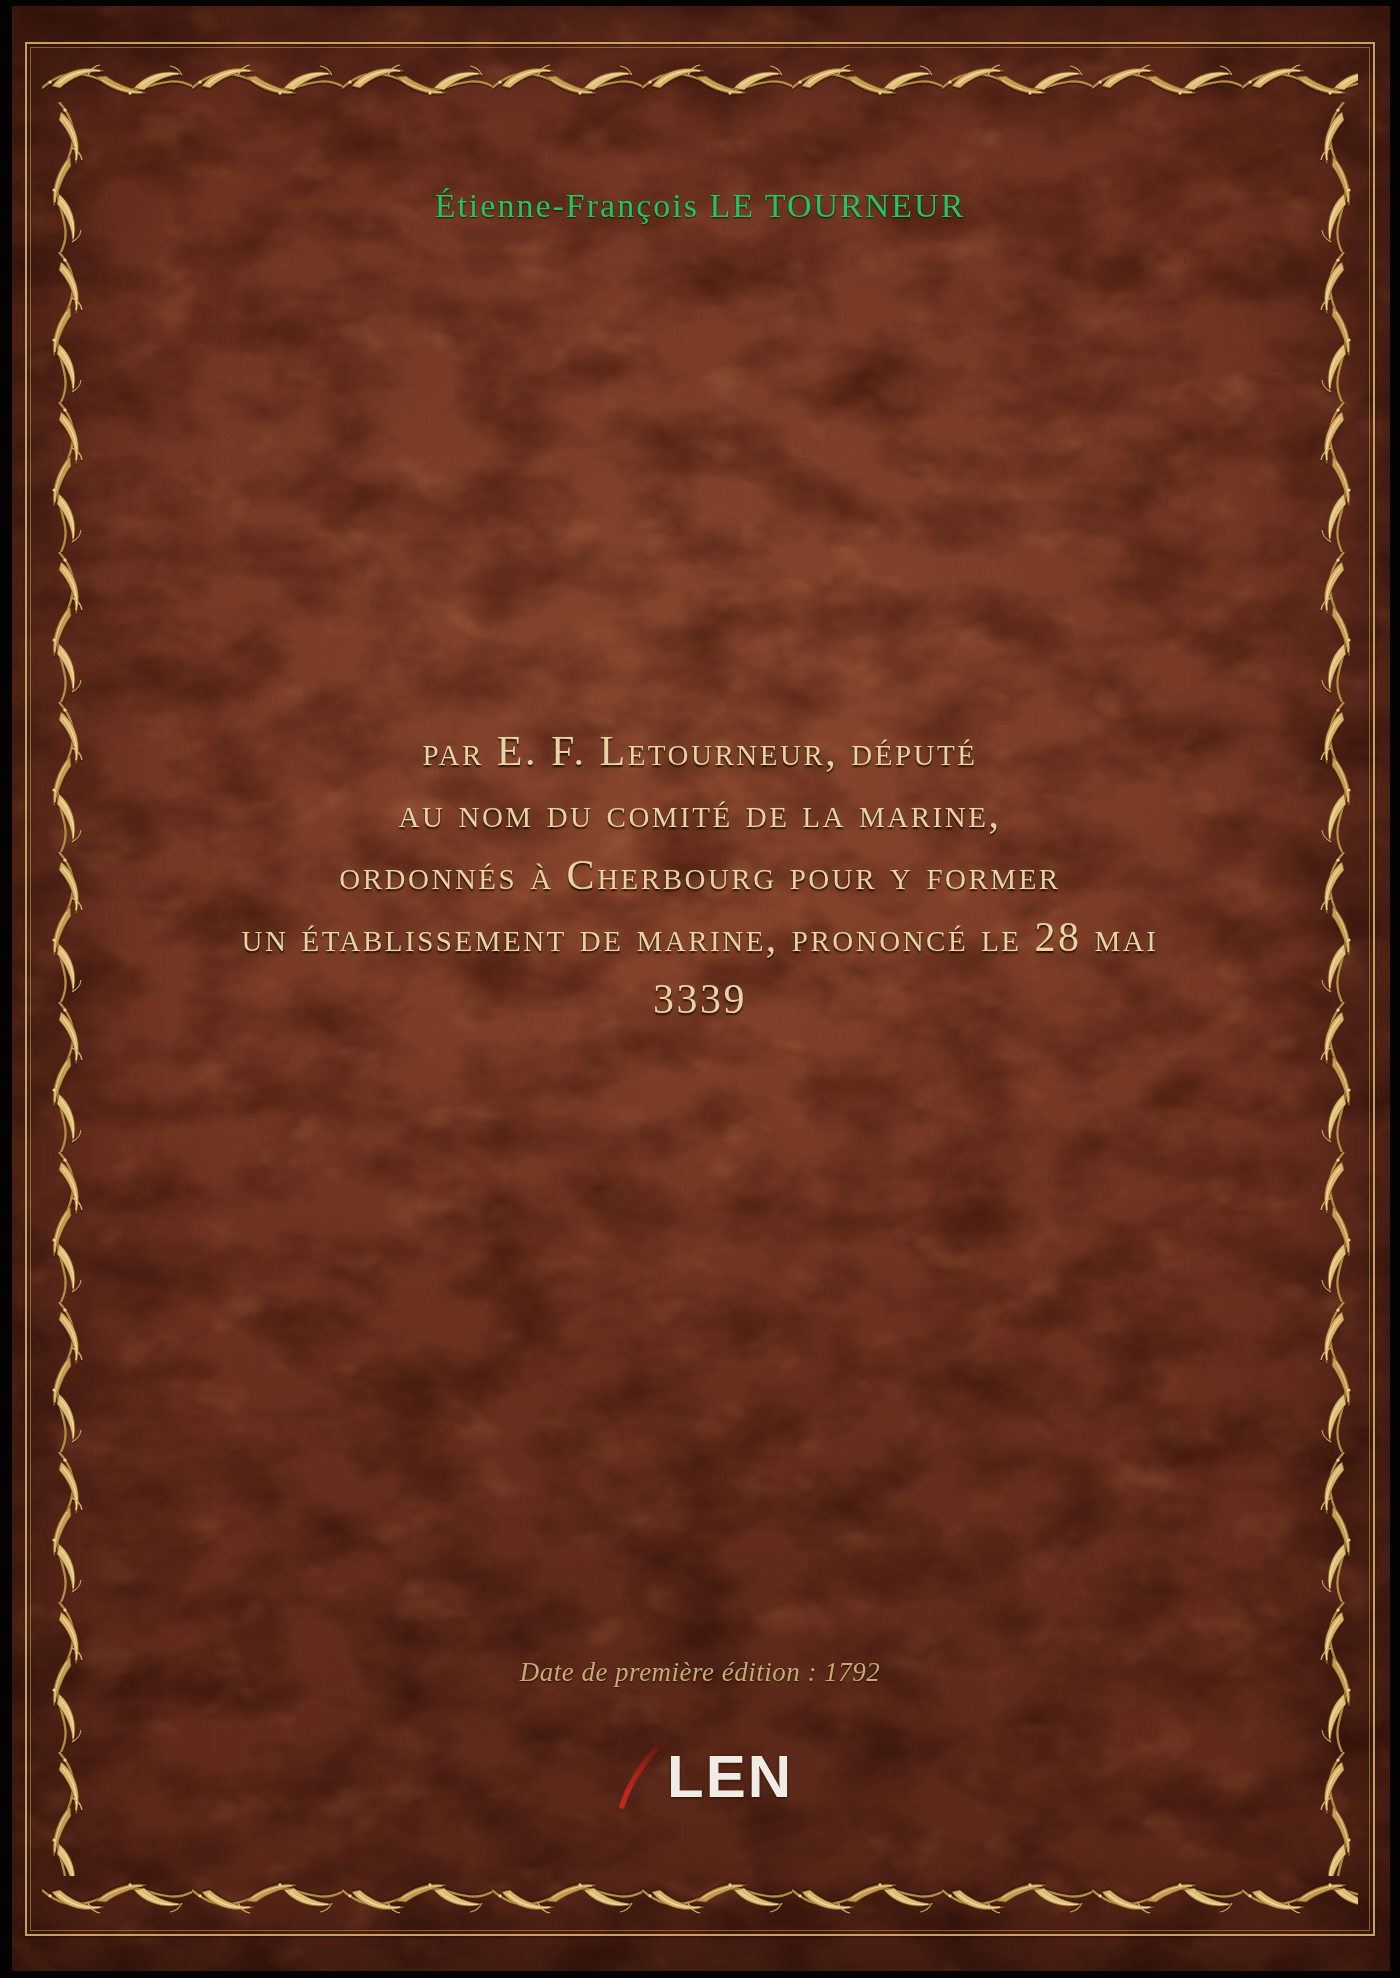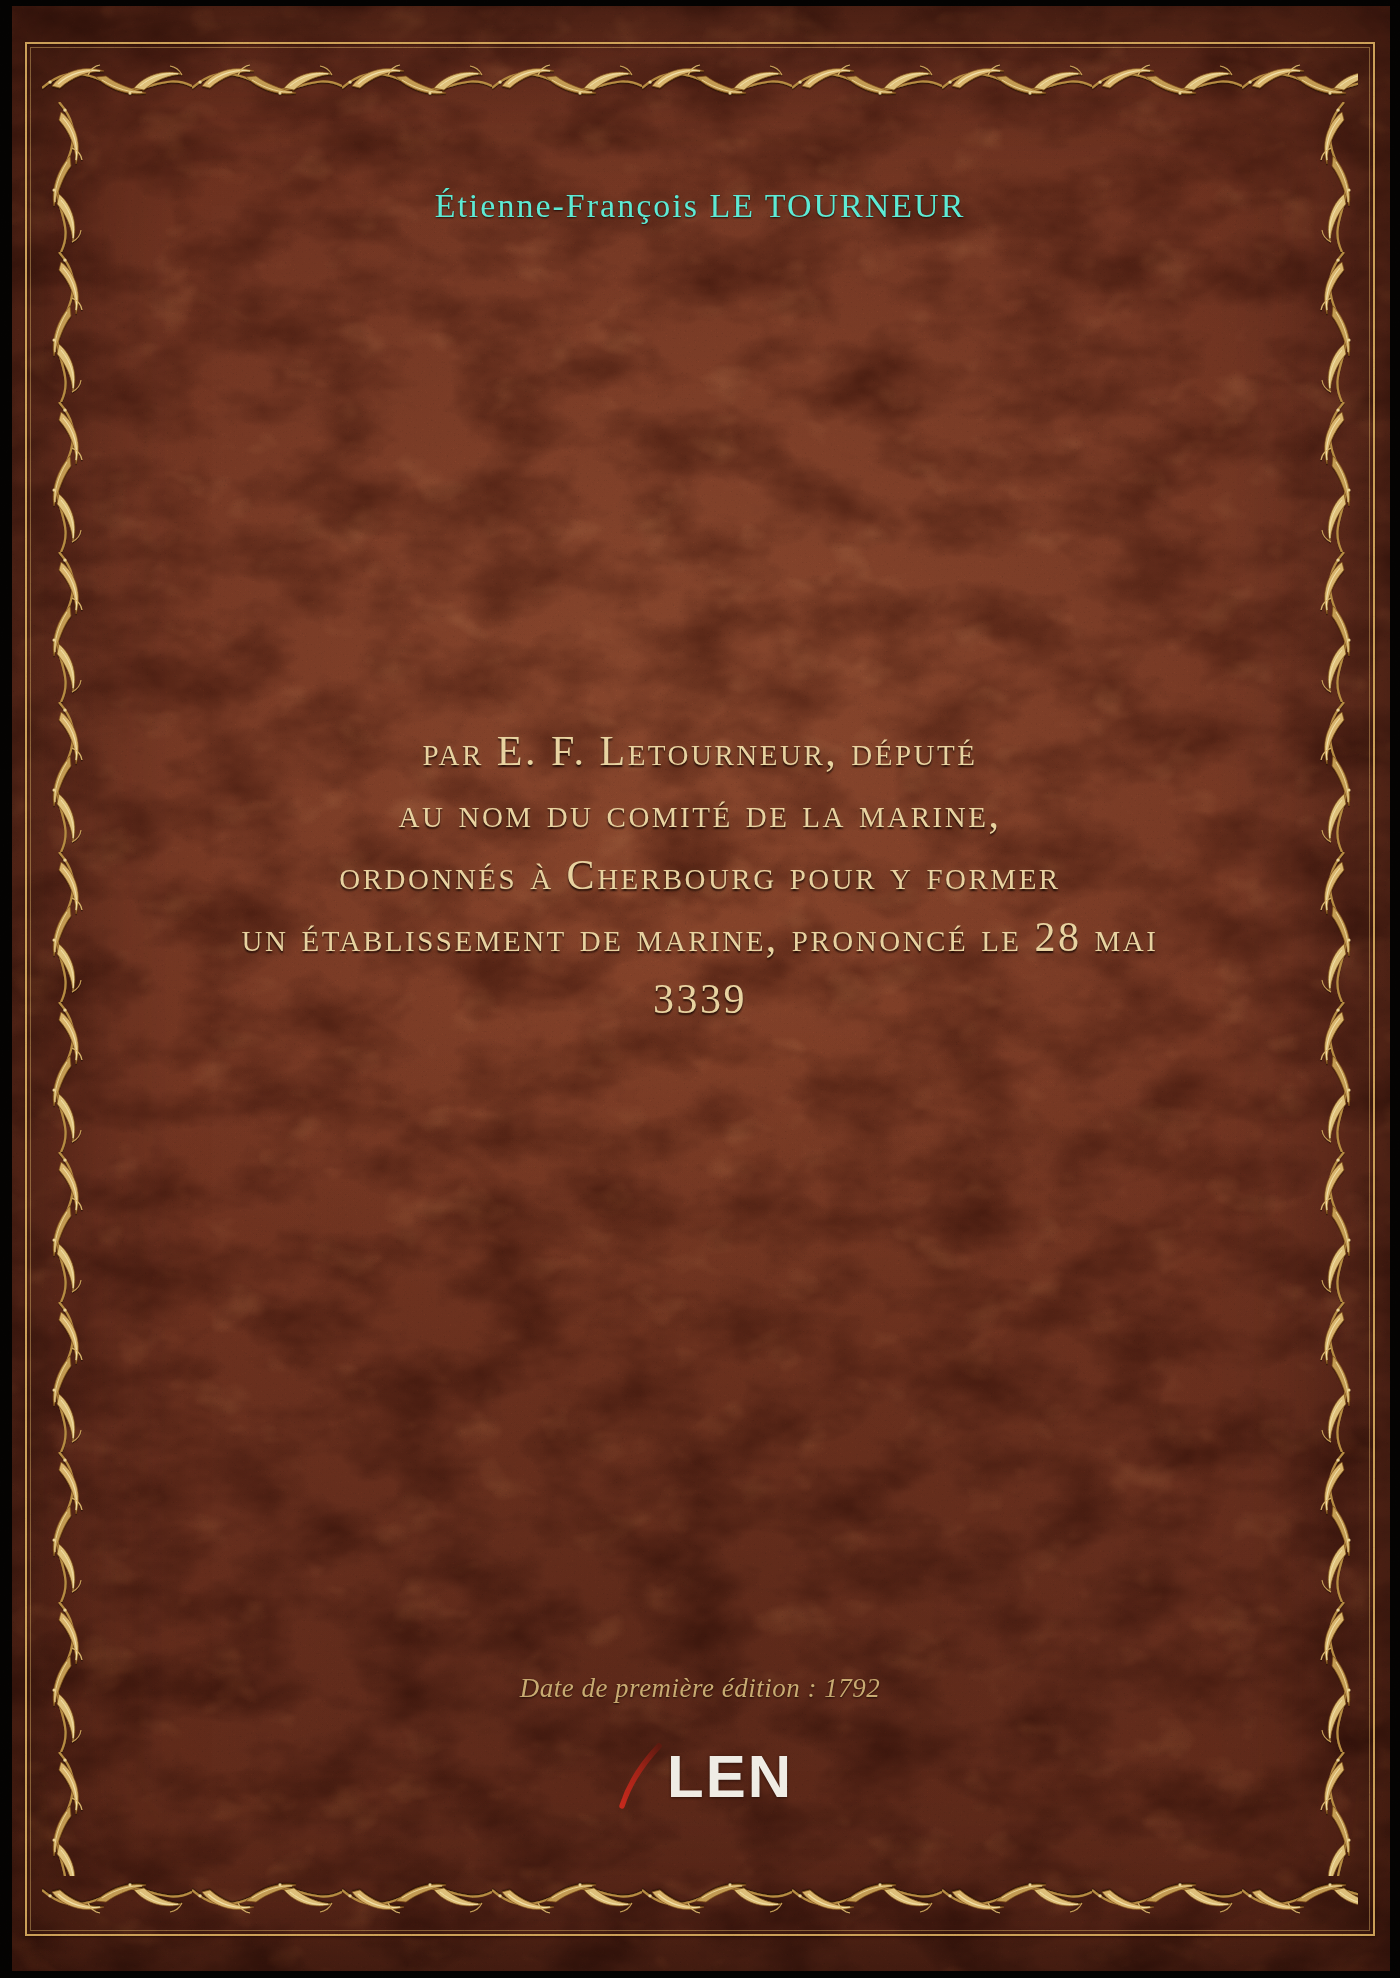--- a/index.html
+++ b/index.html
@@ -45,42 +45,41 @@
   .garland { position: absolute; z-index: 3; }
   .garland-top    { left: 42px;  top: 62px; }
   .garland-bottom { left: 42px;  top: 1876px; transform: scaleY(-1); }
   .garland-left   { left: 45px;  top: 102px; }
   .garland-right  { left: 1318px; top: 102px; transform: scaleX(-1); }
   
   .author {
     position: absolute; top: 184px; left: 0; width: 100%;
     text-align: center; line-height: 44px;
     font-size: 34px; letter-spacing: 2px;
-    color: #5eead4;
+    color: #22c55e;
     text-shadow: 0 1px 2px rgba(22,5,0,0.85), 0 0 6px rgba(255,225,160,0.12);
     z-index: 5;
   }
   .title-block {
     position: absolute; top: 720px; left: 70px; right: 70px;
     text-align: center; line-height: 62px;
     font-size: 42px; letter-spacing: 2.5px;
     font-variant: small-caps;
     color: #e8d3a1;
     text-shadow: 0 1.5px 2px rgba(22,5,0,0.9), 0 0 7px rgba(255,228,165,0.14);
     z-index: 5;
   }
   .edition-note {
     position: absolute; top: 1652px; left: 0; width: 100%;
     text-align: center; line-height: 40px;
     font-style: italic;
     font-size: 27px; letter-spacing: 0.5px;
     color: #c8ab72;
     text-shadow: 0 1px 2px rgba(22,5,0,0.8);
     z-index: 5;
-    margin-top: 16px;
   }
   .logo {
     position: absolute; top: 1740px; left: 0; width: 100%; height: 72px;
     display: flex; align-items: center; justify-content: center;
     z-index: 5;
   }
   .logo .slash { display: block; margin-right: 2px; }
   .logo .word {
     font-family: "Liberation Sans", sans-serif;
     font-weight: 700;

